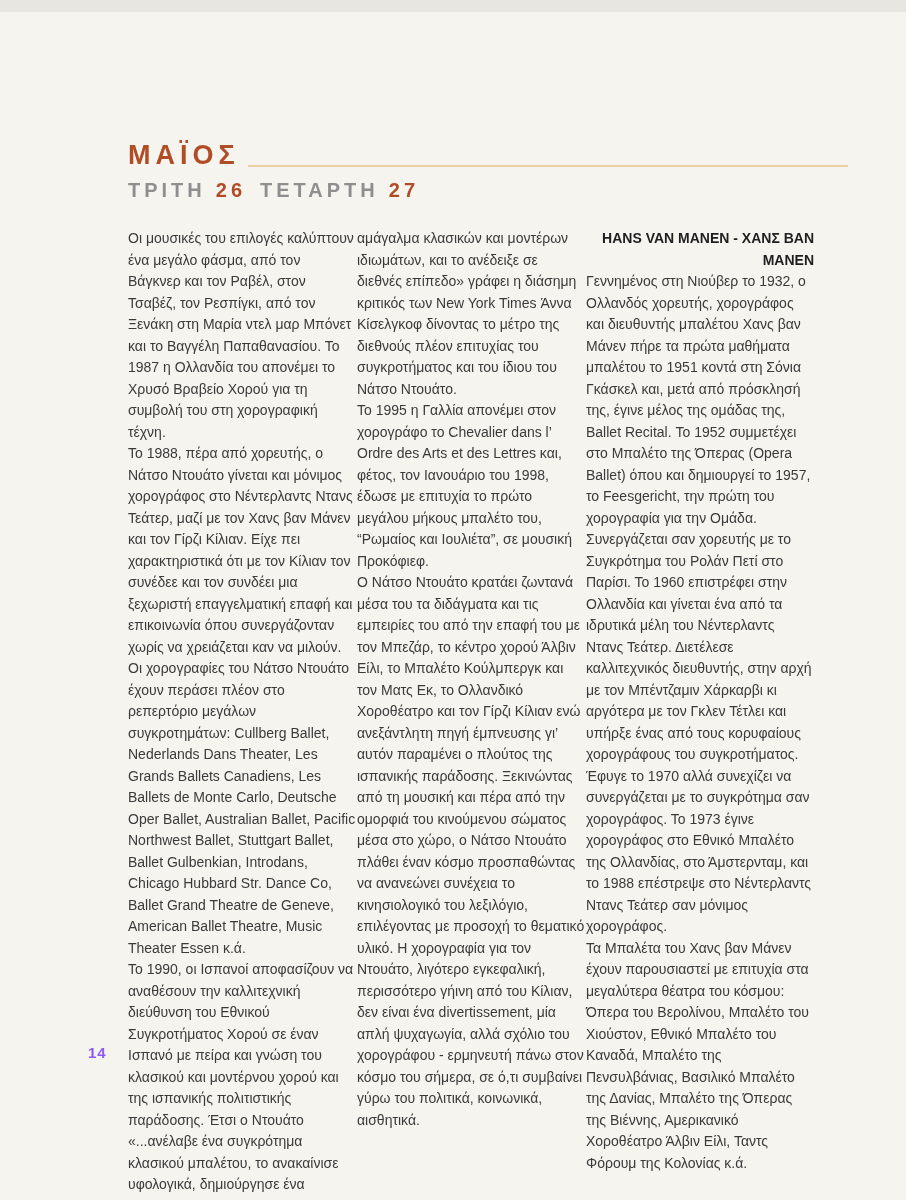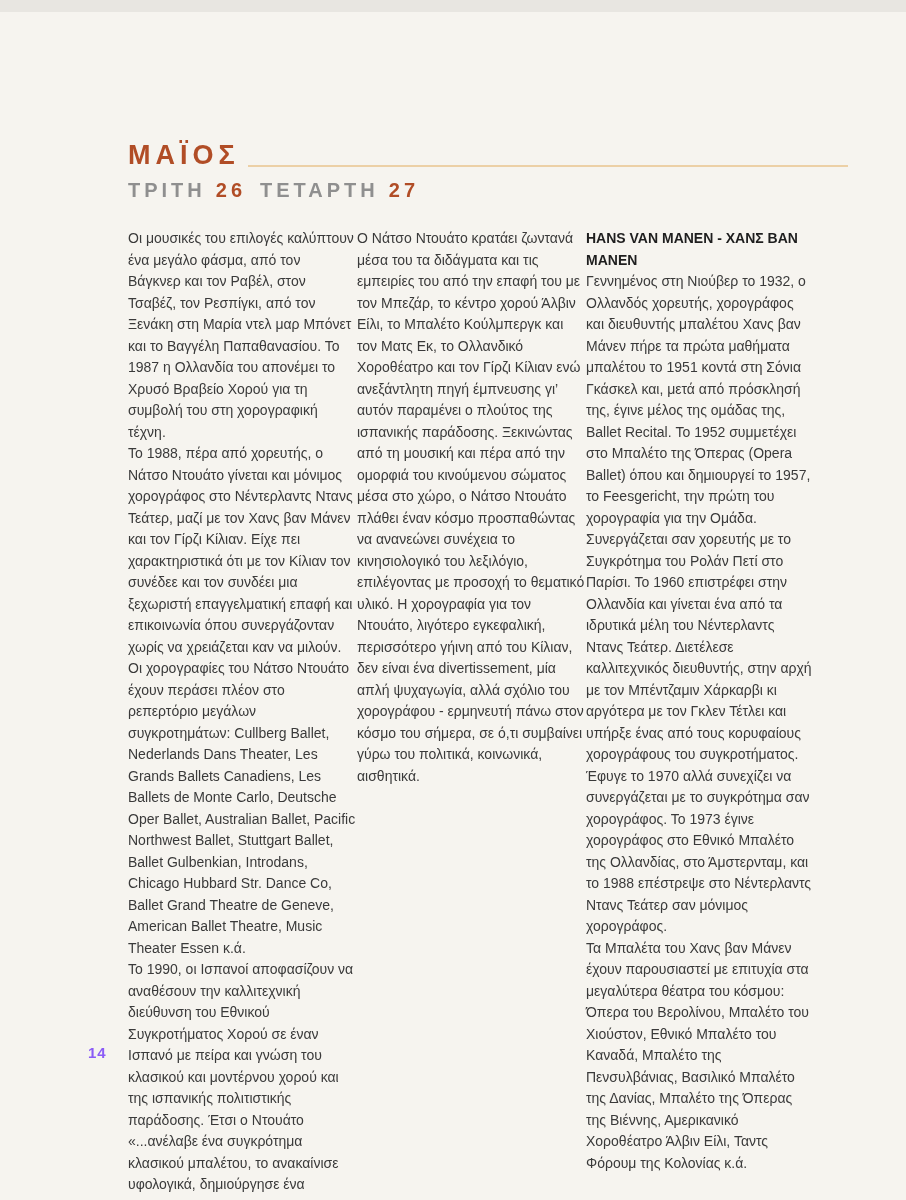--- a/index.html
+++ b/index.html
@@ -64,20 +64,21 @@
     color: #3a3a3a;
   }
   .col p { margin: 0; }
   .col-heading {
     margin: 0;
     font-size: 14px;
     line-height: 21.5px;
     font-weight: bold;
     color: #1e1e1e;
     text-transform: uppercase;
+    text-align: right;
   }
   .page-number {
     position: absolute;
     left: 88px;
     top: 1032px;
     font-size: 15px;
     font-weight: bold;
     letter-spacing: 1px;
     color: #8b5cf6;
   }
@@ -100,20 +101,22 @@
     <div class="columns">
 
       <div class="col">
         <p>Οι μουσικές του επιλογές καλύπτουν ένα μεγάλο φάσμα, από τον Βάγκνερ και τον Ραβέλ, στον Τσαβέζ, τον Ρεσπίγκι, από τον Ξενάκη στη Μαρία ντελ μαρ Μπόνετ και το Βαγγέλη Παπαθανασίου. Το 1987 η Ολλανδία του απονέμει το Χρυσό Βραβείο Χορού για τη συμβολή του στη χορογραφική τέχνη.</p>
         <p>Το 1988, πέρα από χορευτής, ο Νάτσο Ντουάτο γίνεται και μόνιμος χορογράφος στο Νέντερλαντς Ντανς Τεάτερ, μαζί με τον Χανς βαν Μάνεν και τον Γίρζι Κίλιαν. Είχε πει χαρακτηριστικά ότι με τον Κίλιαν τον συνέδεε και τον συνδέει μια ξεχωριστή επαγγελματική επαφή και επικοινωνία όπου συνεργάζονταν χωρίς να χρειάζεται καν να μιλούν.</p>
         <p>Οι χορογραφίες του Νάτσο Ντουάτο έχουν περάσει πλέον στο ρεπερτόριο μεγάλων συγκροτημάτων: Cullberg Ballet, Nederlands Dans Theater, Les Grands Ballets Canadiens, Les Ballets de Monte Carlo, Deutsche Oper Ballet, Australian Ballet, Pacific Northwest Ballet, Stuttgart Ballet, Ballet Gulbenkian, Introdans, Chicago Hubbard Str. Dance Co, Ballet Grand Theatre de Geneve, American Ballet Theatre, Music Theater Essen κ.ά.</p>
         <p>Το 1990, οι Ισπανοί αποφασίζουν να αναθέσουν την καλλιτεχνική διεύθυνση του Εθνικού Συγκροτήματος Χορού σε έναν Ισπανό με πείρα και γνώση του κλασικού και μοντέρνου χορού και της ισπανικής πολιτιστικής παράδοσης. Έτσι ο Ντουάτο «...ανέλαβε ένα συγκρότημα κλασικού μπαλέτου, το ανακαίνισε υφολογικά, δημιούργησε ένα</p>
       </div>
 
       <div class="col">
+        <p>αμάγαλμα κλασικών και μοντέρων ιδιωμάτων, και το ανέδειξε σε διεθνές επίπεδο» γράφει η διάσημη κριτικός των New York Times Άννα Κίσελγκοφ δίνοντας το μέτρο της διεθνούς πλέον επιτυχίας του συγκροτήματος και του ίδιου του Νάτσο Ντουάτο.</p>
+        <p>Το 1995 η Γαλλία απονέμει στον χορογράφο το Chevalier dans l’ Ordre des Arts et des Lettres και, φέτος, τον Ιανουάριο του 1998, έδωσε με επιτυχία το πρώτο μεγάλου μήκους μπαλέτο του, “Ρωμαίος και Ιουλιέτα”, σε μουσική Προκόφιεφ.</p>
         <p>Ο Νάτσο Ντουάτο κρατάει ζωντανά μέσα του τα διδάγματα και τις εμπειρίες του από την επαφή του με τον Μπεζάρ, το κέντρο χορού Άλβιν Είλι, το Μπαλέτο Κούλμπεργκ και τον Ματς Εκ, το Ολλανδικό Χοροθέατρο και τον Γίρζι Κίλιαν ενώ ανεξάντλητη πηγή έμπνευσης γι’ αυτόν παραμένει ο πλούτος της ισπανικής παράδοσης. Ξεκινώντας από τη μουσική και πέρα από την ομορφιά του κινούμενου σώματος μέσα στο χώρο, ο Νάτσο Ντουάτο πλάθει έναν κόσμο προσπαθώντας να ανανεώνει συνέχεια το κινησιολογικό του λεξιλόγιο, επιλέγοντας με προσοχή το θεματικό υλικό. Η χορογραφία για τον Ντουάτο, λιγότερο εγκεφαλική, περισσότερο γήινη από του Κίλιαν, δεν είναι ένα divertissement, μία απλή ψυχαγωγία, αλλά σχόλιο του χορογράφου - ερμηνευτή πάνω στον κόσμο του σήμερα, σε ό,τι συμβαίνει γύρω του πολιτικά, κοινωνικά, αισθητικά.</p>
       </div>
 
       <div class="col">
         <h2 class="col-heading">HANS VAN MANEN - ΧΑΝΣ ΒΑΝ ΜΑΝΕΝ</h2>
         <p>Γεννημένος στη Νιούβερ το 1932, ο Ολλανδός χορευτής, χορογράφος και διευθυντής μπαλέτου Χανς βαν Μάνεν πήρε τα πρώτα μαθήματα μπαλέτου το 1951 κοντά στη Σόνια Γκάσκελ και, μετά από πρόσκλησή της, έγινε μέλος της ομάδας της, Ballet Recital. Το 1952 συμμετέχει στο Μπαλέτο της Όπερας (Opera Ballet) όπου και δημιουργεί το 1957, το Feesgericht, την πρώτη του χορογραφία για την Ομάδα. Συνεργάζεται σαν χορευτής με το Συγκρότημα του Ρολάν Πετί στο Παρίσι. Το 1960 επιστρέφει στην Ολλανδία και γίνεται ένα από τα ιδρυτικά μέλη του Νέντερλαντς Ντανς Τεάτερ. Διετέλεσε καλλιτεχνικός διευθυντής, στην αρχή με τον Μπέντζαμιν Χάρκαρβι κι αργότερα με τον Γκλεν Τέτλει και υπήρξε ένας από τους κορυφαίους χορογράφους του συγκροτήματος. Έφυγε το 1970 αλλά συνεχίζει να συνεργάζεται με το συγκρότημα σαν χορογράφος. Το 1973 έγινε χορογράφος στο Εθνικό Μπαλέτο της Ολλανδίας, στο Άμστερνταμ, και το 1988 επέστρεψε στο Νέντερλαντς Ντανς Τεάτερ σαν μόνιμος χορογράφος.</p>
         <p>Τα Μπαλέτα του Χανς βαν Μάνεν έχουν παρουσιαστεί με επιτυχία στα μεγαλύτερα θέατρα του κόσμου: Όπερα του Βερολίνου, Μπαλέτο του Χιούστον, Εθνικό Μπαλέτο του Καναδά, Μπαλέτο της Πενσυλβάνιας, Βασιλικό Μπαλέτο της Δανίας, Μπαλέτο της Όπερας της Βιέννης, Αμερικανικό Χοροθέατρο Άλβιν Είλι, Ταντς Φόρουμ της Κολονίας κ.ά.</p>
       </div>
 
     </div>

